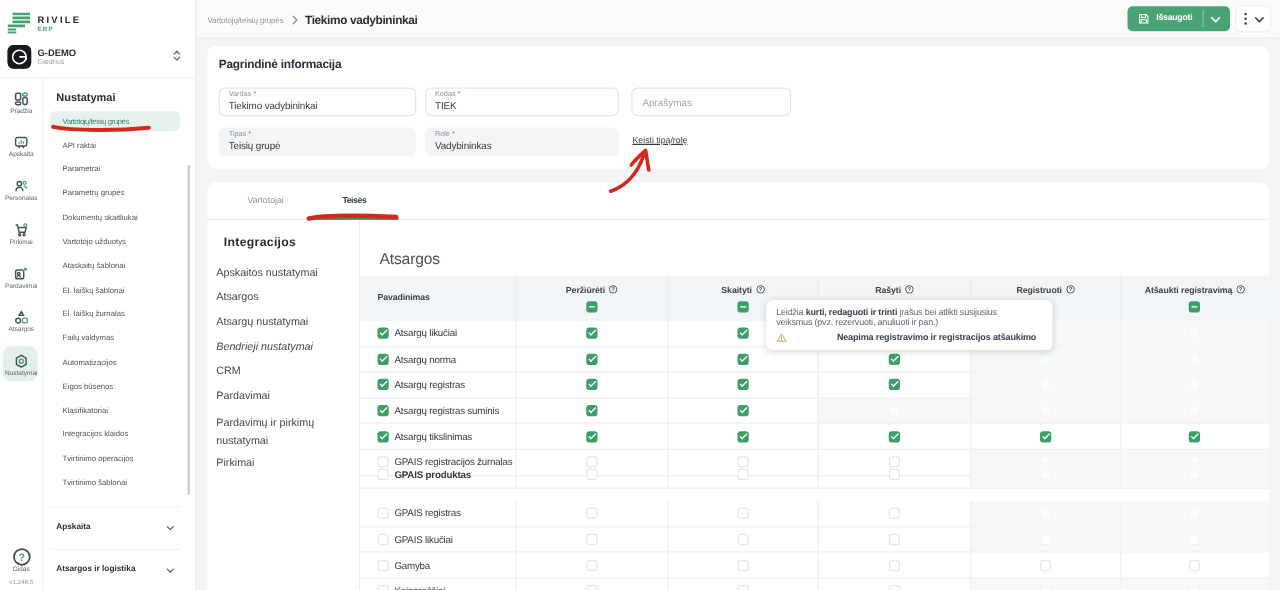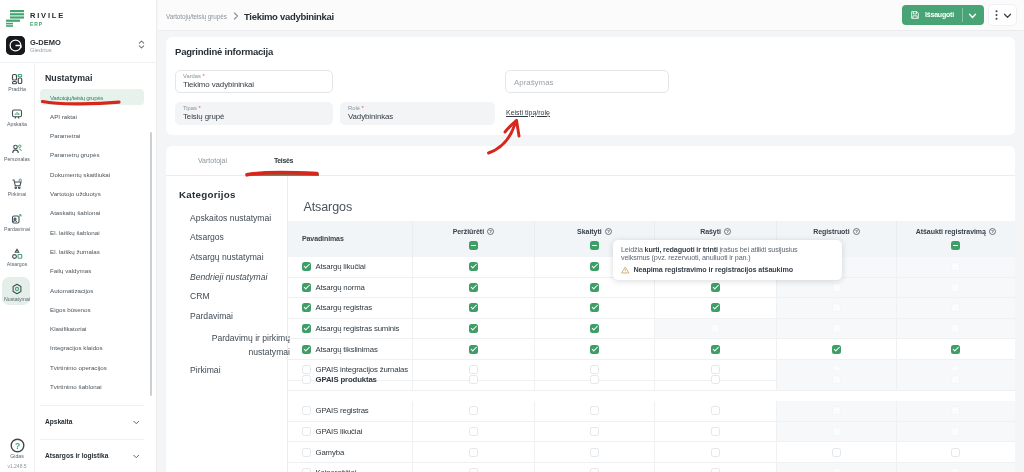--- a/index.html
+++ b/index.html
@@ -54,21 +54,21 @@
 #link-keisti { position:absolute; left:340px; top:71.5px; font-size:7px; color:#333c44; text-decoration:underline; }
 
 #card2 { position:absolute; left:166px; top:146px; width:849px; height:330px; background:#fff; border-radius:6px 6px 0 0; }
 #tabbar { position:absolute; left:0; top:0; width:849px; height:30px; border-bottom:1px solid #ededf0; }
 .tab { position:absolute; top:0; width:71px; height:30px; line-height:30px; text-align:center; font-size:7px; }
 #tab1 { left:11px; color:#8b959c; }
 #tab2 { left:82px; color:#2f3a42; font-weight:bold; letter-spacing:-0.35px; }
 #tab2u { position:absolute; left:82px; top:27.5px; width:71px; height:2.5px; background:#3c9d68; }
 #catpanel { position:absolute; left:0; top:30px; width:122px; height:300px; border-right:1px solid #ededf0; }
 #catpanel h2 { position:absolute; left:13px; top:13px; font-size:9.8px; font-weight:bold; letter-spacing:0.25px; color:#262f36; }
-.cat { position:absolute; left:24px; font-size:8.6px; letter-spacing:0; color:#3f4a54; white-space:nowrap;text-align:right; }
+.cat { position:absolute; left:7px; font-size:8.6px; letter-spacing:0; color:#3f4a54; white-space:nowrap; }
 
 
 #tbl { position:absolute; left:122px; top:30px; width:727px; }
 #tbl-hd { position:absolute; left:15.5px; top:24px; font-size:12.5px; letter-spacing:-0.1px; color:#49535c; }
 #thead { position:absolute; left:0; top:45px; width:727px; height:36px; background:#f2f5f7; display:flex; }
 .th { position:relative; border-left:1px solid #e9edf0; }
 .th:first-child { border-left:none; }
 .th .tl { position:absolute; top:7px; width:100%; text-align:center; font-size:7px; font-weight:bold; letter-spacing:-0.05px; color:#39424b; }
 .th .ti { position:absolute; top:20px; width:100%; display:flex; justify-content:center; }
 .row { position:absolute; left:0; width:727px; height:20.6px; display:flex; border-bottom:1px solid #eef0f2; }
@@ -84,21 +84,21 @@
 .cb.ind { background:#3f9d68; }
 .cb.ind::after { content:""; position:absolute; left:2px; top:3.7px; width:5px; height:1.6px; background:#fff; border-radius:1px; }
 .cb.off { background:#fff; border:1px solid #e3e7ea; }
 .cb.faint { background:#fbfcfd; border:1px solid #f3f6f7; }
 .qi { display:inline-block; vertical-align:-1px; margin-left:3px; }
 
 
 #tooltip { position:absolute; left:613px; top:240px; width:229px; height:40px; background:#fff; border-radius:5px; box-shadow:0 1px 6px rgba(40,50,60,0.18); z-index:40; padding:6px 8px 0 8px; }
 #tooltip .t1 { font-size:7.2px; color:#5d6771; line-height:8.2px; letter-spacing:-0.15px; white-space:nowrap; width:250px; }
 #tooltip .t1 b { color:#39424b; }
-#tooltip .t2 { margin-top:3px; width:250px; font-size:7.2px; font-weight:bold; letter-spacing:-0.1px; color:#39424b; display:flex; align-items:center; }
+#tooltip .t2 { margin-top:3px; width:250px; font-size:7.2px; font-weight:bold; letter-spacing:-0.1px; color:#39424b; display:flex; align-items:center;gap:36px; }
 #tooltip .t2 svg { margin-right:4px; }
 
 #annot { position:absolute; left:0; top:0; width:1024px; height:472px; z-index:60; pointer-events:none; }
 </style>
 </head>
 <body>
 <div id="app">
   <div id="sidebar">
     <svg id="logo-bars" width="20" height="17" viewBox="0 0 20 17">
       <g fill="#43a471">
@@ -265,41 +265,45 @@
           <path d="M1.5 1.2 L4.5 4.4 L7.5 1.2" fill="none" stroke="#39424b" stroke-width="1.3" stroke-linecap="round" stroke-linejoin="round"></path>
         </svg>
     </div>
   </div>
   <div id="card1">
     <h1>Pagrindinė informacija</h1>
     <div class="fld" style="left:9px;top:33px;width:158px;">
       <div class="lab">Vardas <b>*</b></div>
         <div class="val">Tiekimo vadybininkai</div>
     </div>
-    <div class="fld" style="left:339px;top:33px;width:164px;text-decoration:underline;">
+    <div class="fld" style="left:174px;top:33px;width:155px;">
+      <div class="lab">Kodas <b>*</b></div>
+        <div class="val">TIEK</div>
+    </div>
+    <div class="fld" style="left:339px;top:33px;width:128px;text-decoration:underline;">
       <div class="ph">Aprašymas</div>
     </div>
     <div class="fld dis" style="left:174px;top:65px;width:155px;">
       <div class="lab">Rolė <b>*</b></div>
         <div class="val">Vadybininkas</div>
     </div>
     <div class="fld dis" style="left:9px;top:65px;width:158px;">
       <div class="lab">Tipas <b>*</b></div>
         <div class="val">Teisių grupė</div>
     </div>
     <div id="link-keisti">Keisti tipą/rolę</div>
   </div>
   <div id="card2">
     <div id="tabbar">
       <div class="tab" id="tab1">Vartotojai</div>
       <div class="tab" id="tab2">Teisės</div>
       <div id="tab2u"></div>
     </div>
     <div id="catpanel">
-      <h2>Kategorijos</h2>
+      <h2>Integracijos</h2>
       <div class="cat" style="top:37px;">Apskaitos nustatymai</div>
       <div class="cat" style="top:56px;">Atsargos</div>
       <div class="cat" style="top:76px;">Atsargų nustatymai</div>
       <div class="cat" style="top:96px;font-style:italic;">Bendrieji nustatymai</div>
       <div class="cat" style="top:115px;">CRM</div>
       <div class="cat" style="top:135px;">Pardavimai</div>
       <div class="cat" style="top:155px;width:100px;white-space:normal;line-height:14px;">Pardavimų ir pirkimų nustatymai</div>
       <div class="cat" style="top:189px;">Pirkimai</div>
     </div>
     <div id="tbl">
@@ -455,21 +459,21 @@
           <div class="td c4">
             <span class="cb on"></span>
           </div>
           <div class="td c5">
             <span class="cb on"></span>
           </div>
         </div>
       <div class="row" style="top:184.0px;">
           <div class="td c0">
             <span class="cb off"></span>
-            <span class="nm">GPAIS integracijos žurnalas</span>
+            <span class="nm">GPAIS registracijos žurnalas</span>
           </div>
           <div class="td c1">
             <span class="cb off"></span>
           </div>
           <div class="td c2">
             <span class="cb off"></span>
           </div>
           <div class="td c3">
             <span class="cb off"></span>
           </div>

